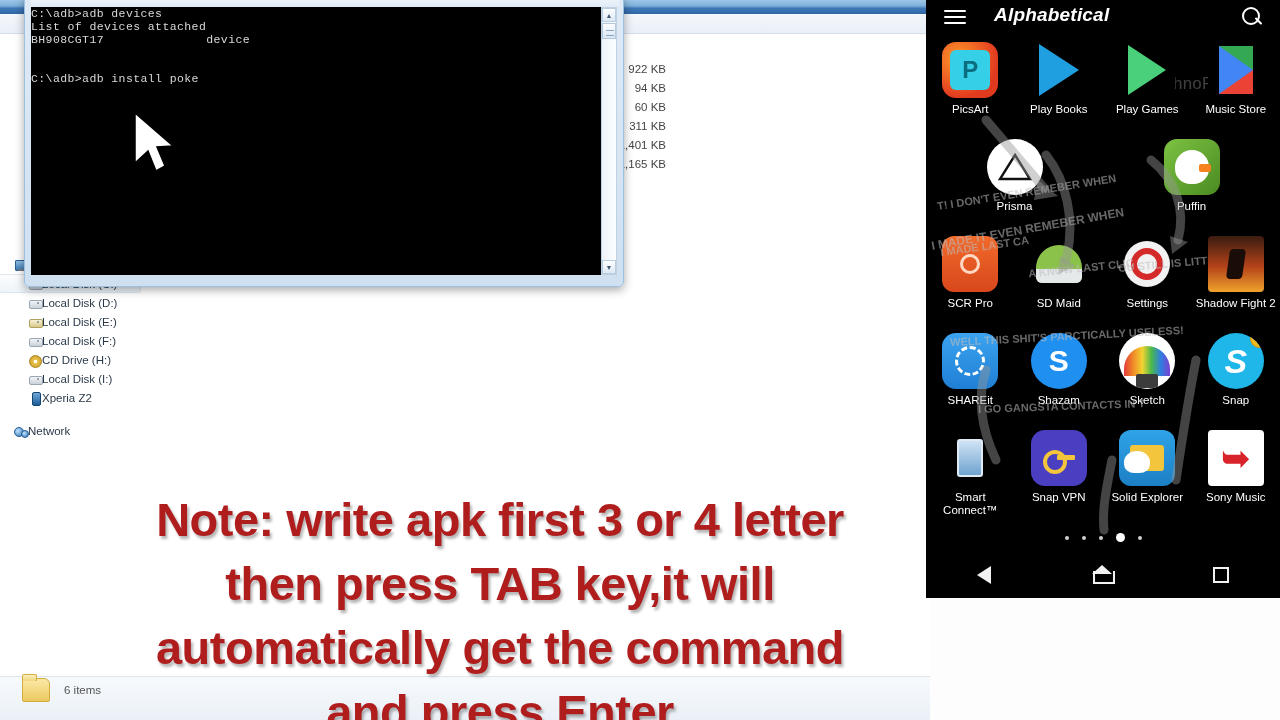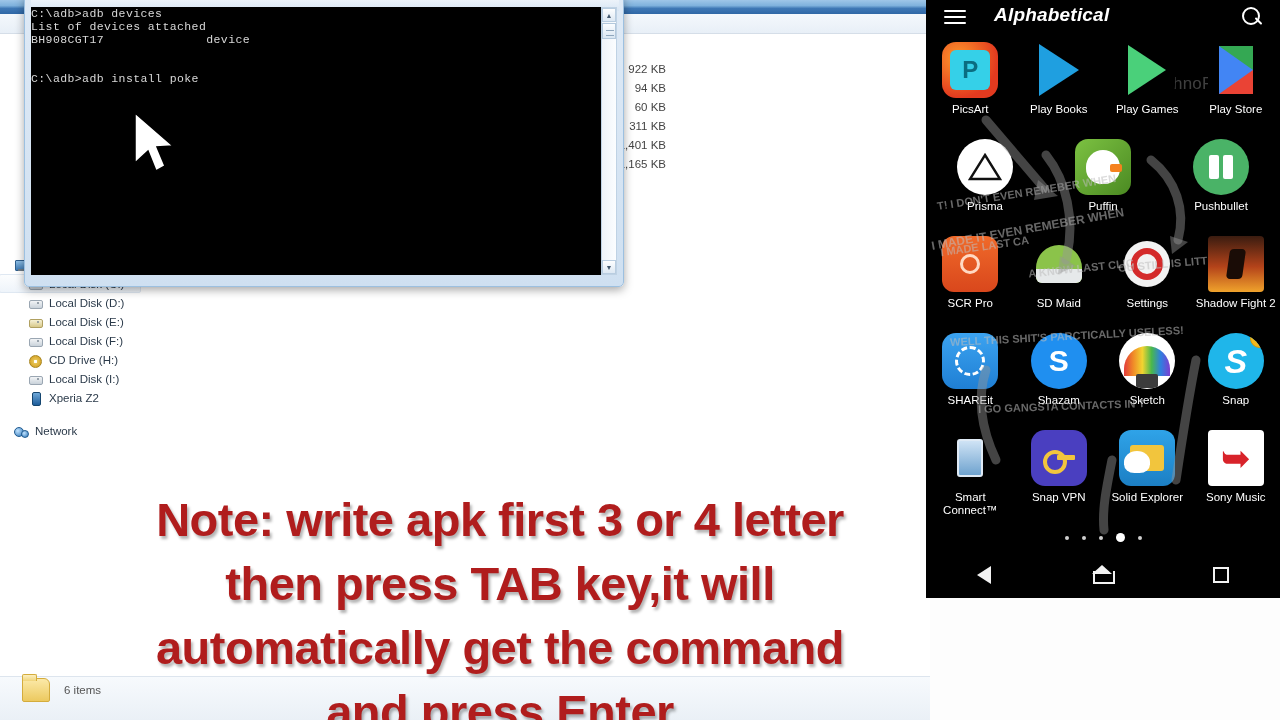--- a/index.html
+++ b/index.html
@@ -27,21 +27,21 @@
   .exp-body {
     position:absolute; left:0; top:34px; width:930px; height:650px;
     background:#ffffff;
   }
   
   .nav-pane {
     position:absolute; left:0; top:255px; width:160px; height:230px;
     background:#ffffff;
   }
   .nav-item {
-    display:flex; align-items:center; gap:7px;
+    display:flex; align-items:center; gap:0;
     height:19px; padding-left:14px;
     font-size:11.5px; color:#2b3a4a;
     white-space:nowrap;
   }
   .nav-item.indent { padding-left:28px; }
   .nav-item.selected {
     background:linear-gradient(to bottom,#fcfdfe,#eef4fa);
     border:1px solid #dfe8f2; border-radius:2px;
     width:142px; margin-left:-1px;
   }
@@ -478,47 +478,38 @@
         <div class="app-cell">
           <div class="app-icon ic-playgames">
               <div class="inner"></div>
             </div>
           <div class="app-label">Play Games</div>
         </div>
         <div class="app-cell">
           <div class="app-icon ic-playstore">
               <div class="inner"></div>
             </div>
-          <div class="app-label">Play Store</div>
+          <div class="app-label">Music Store</div>
         </div>
       </div>
 
       <div class="app-row" style="top:97px;">
         <div class="app-cell">
           <div class="app-icon ic-prisma">
             <svg width="34" height="30" viewBox="0 0 34 30">
                 <polygon points="17,3 32,27 2,27" fill="none" stroke="#111" stroke-width="2.4"></polygon>
               </svg>
           </div>
           <div class="app-label">Prisma</div>
         </div>
         <div class="app-cell">
           <div class="app-icon ic-puffin">
               <div class="inner"></div>
             </div>
           <div class="app-label">Puffin</div>
-        </div>
-        <div class="app-cell">
-          <div class="app-icon ic-pushbullet">
-              <div class="inner">
-                <i></i>
-                <i></i>
-              </div>
-            </div>
-          <div class="app-label">Pushbullet</div>
         </div>
       </div>
 
       <div class="app-row" style="top:194px;">
         <div class="app-cell">
           <div class="app-icon ic-scrpro">
               <div class="inner"></div>
             </div>
           <div class="app-label">SCR Pro</div>
         </div>

